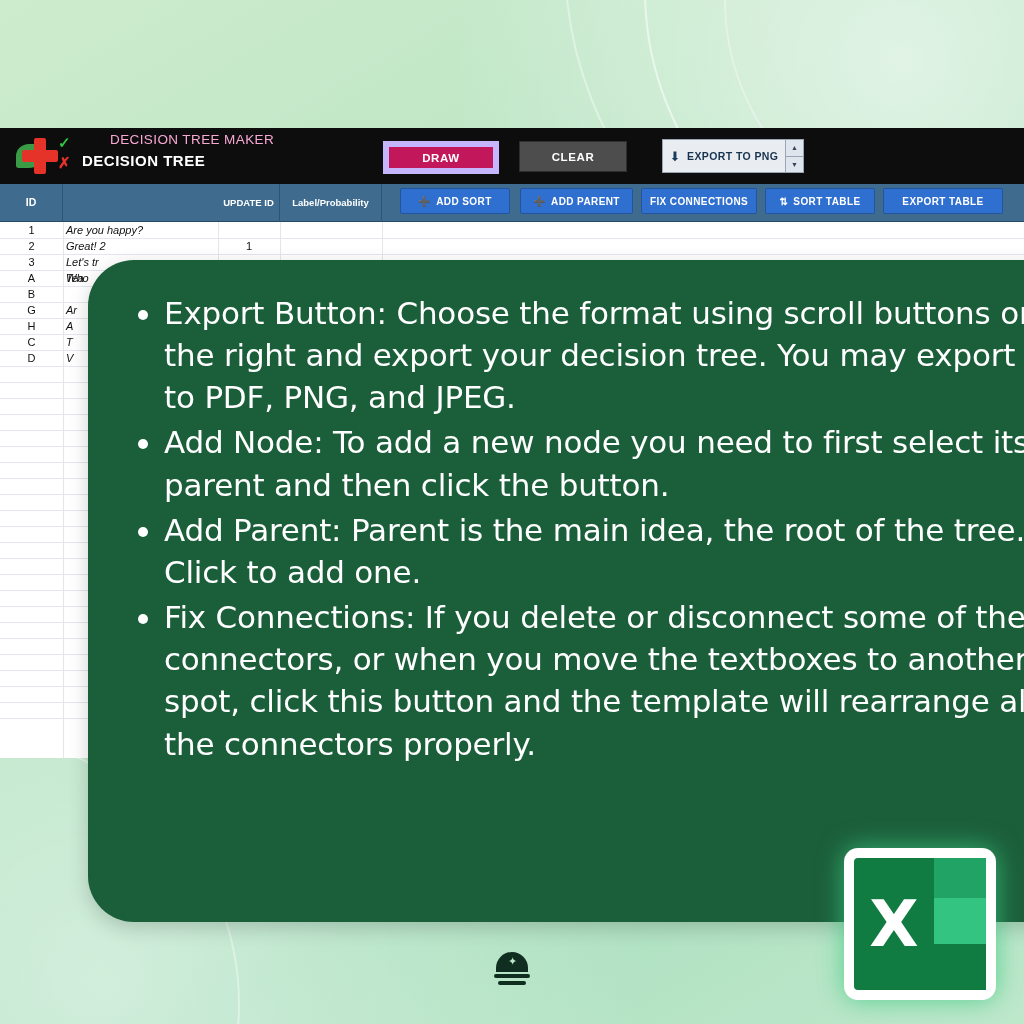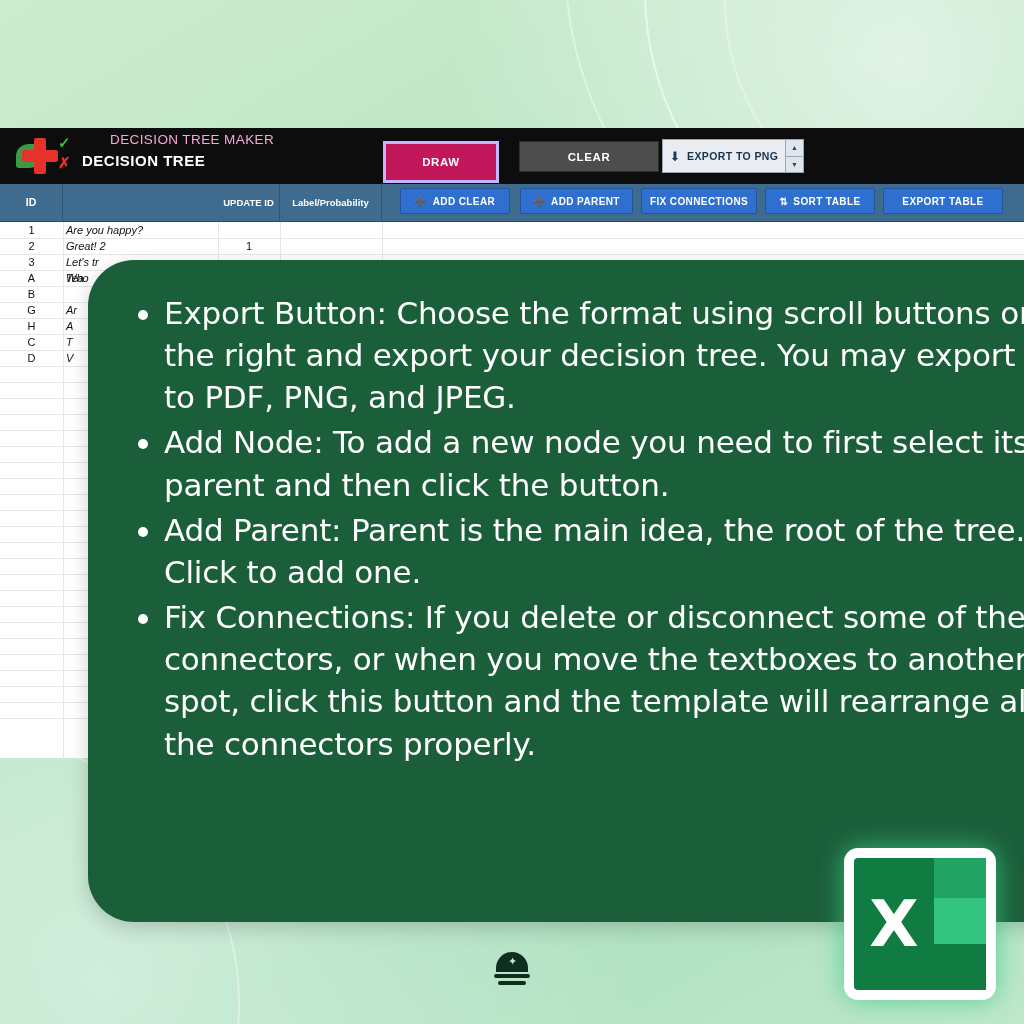--- a/index.html
+++ b/index.html
@@ -84,30 +84,30 @@
     font-family: "Liberation Sans", sans-serif;
     margin-left: 28px;
   }
   .sheet-title {
     position: absolute; left: 82px; top: 24px;
     color: #ffffff; font-size: 15px; font-weight: bold;
     letter-spacing: 0.5px;
   }
   .btn-draw {
     position: absolute; left: 383px; top: 13px;
-    width: 116px; height: 42px;
+    width: 116px; height: 33px;
     background: #c2185b; color: #fff;
-    border: 3px solid #c4b5fd;
+    border: 6px solid #c4b5fd;
     font-size: 11.5px; font-weight: bold; letter-spacing: 0.6px;
     display: flex; align-items: center; justify-content: center;
     cursor: pointer;
   }
   .btn-clear {
     position: absolute; left: 519px; top: 13px;
-    width: 140px; height: 31px;
+    width: 108px; height: 31px;
     background: #4d4d4d; color: #fff;
     border: 1px solid #2e2e2e;
     font-size: 11.5px; font-weight: bold; letter-spacing: 0.6px;
     display: flex; align-items: center; justify-content: center;
     cursor: pointer;
   }
   .export-group {
     position: absolute; left: 662px; top: 11px;
     width: 142px; height: 34px;
     background: #e9edf2;
@@ -305,21 +305,21 @@
 
     <div class="sheet-headerrow">
       <div class="th th-id">ID</div>
       <div class="th th-parent">UPDATE ID</div>
       <div class="th th-label">
         <span>Label/Probability</span>
       </div>
 
       <div class="act-btn ab1">
         <span>➕</span>
-        <span>ADD CLEAR</span>
+        <span>ADD SORT</span>
       </div>
       <div class="act-btn ab2">
         <span>➕</span>
         <span>ADD PARENT</span>
       </div>
       <div class="act-btn ab3">
         <span>FIX CONNECTIONS</span>
       </div>
       <div class="act-btn ab4">
         <span>⇅</span>

